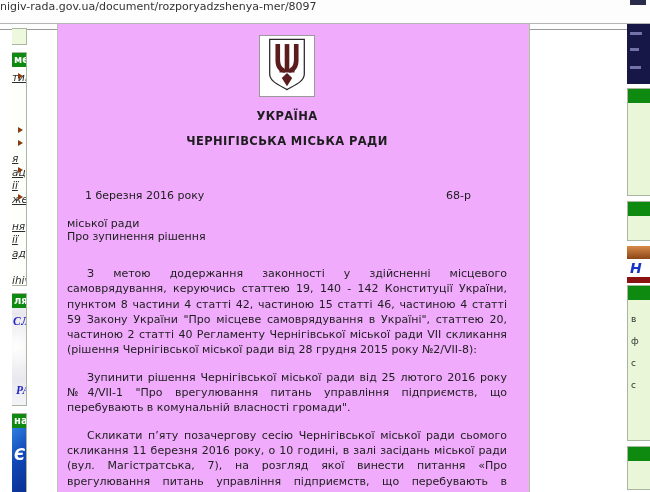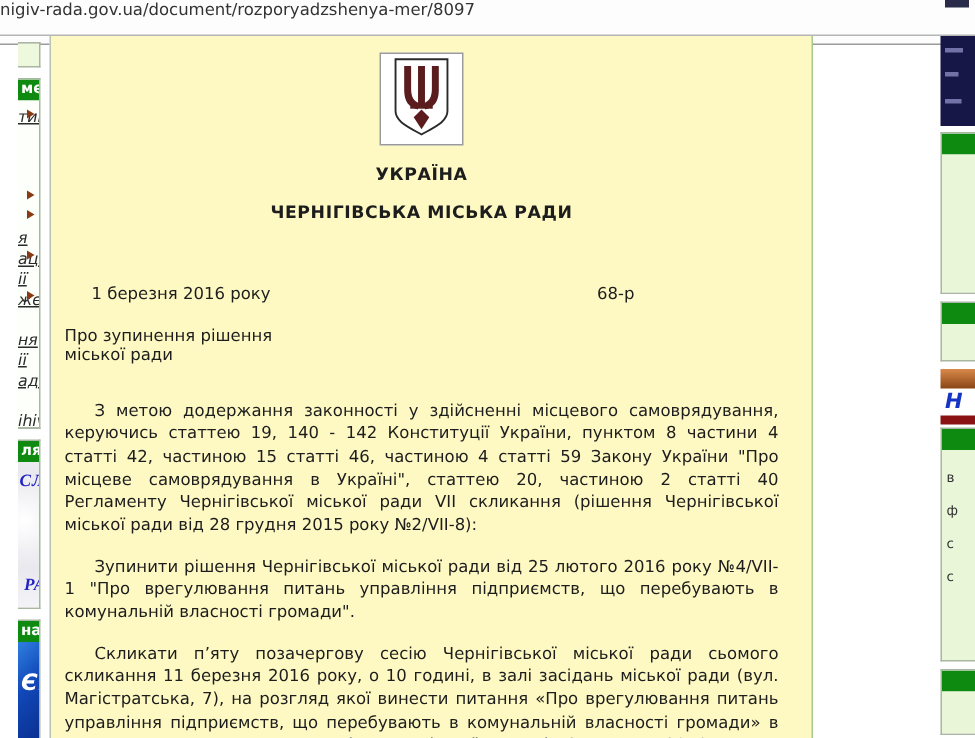--- a/index.html
+++ b/index.html
@@ -32,33 +32,33 @@
   .banner-reg .t1 { position:absolute; left:1px; top:7px; font-family:"Liberation Serif", serif;
     font-style:italic; font-weight:bold; font-size:11.5px; color:#2424c2; letter-spacing:.5px; }
   .banner-reg .t2 { position:absolute; left:4px; bottom:9px; font-family:"Liberation Serif", serif;
     font-style:italic; font-weight:bold; font-size:11.5px; color:#2424c2; letter-spacing:.5px; }
   .banner-blue { height:66px; position:relative;
     background:linear-gradient(135deg,#2f7fe0 0%, #1148b8 45%, #0a2f90 100%); }
   .banner-blue .t { position:absolute; left:2px; top:18px; color:#fff; font-weight:bold;
     font-style:italic; font-size:15px; letter-spacing:.5px; }
 
   
-  .centercol { position:absolute; left:33px; top:24px; width:509px; height:468px;
-    border-left:1px solid #b9c4b2; border-right:1px solid #a8c890; background:#fef9c3; overflow:hidden; }
+  .centercol { position:absolute; left:57px; top:24px; width:473px; height:468px;
+    border-left:1px solid #b9c4b2; border-right:1px solid #a8c890; background:#f0abfc; overflow:hidden; }
   .doc { padding:10px 22px 0 9px; color:#1d1d1d; }
   .emblem-wrap { text-align:center; margin-top:1px; }
   .emblem { display:inline-block; width:56px; height:62px; background:#fff;
     border:1px solid #9a9a9a; }
   .h-center { text-align:center; font-weight:bold; font-size:11.5px; letter-spacing:.4px; }
   .h1 { margin-top:9px; }
   .h2 { margin-top:11px; }
   .h3 { margin-top:11px; }
   .daterow { display:flex; margin-top:41px; font-size:11px; }
   .daterow .d { margin-left:18px; }
-  .daterow .n { margin-left:auto; margin-right:96px; }
+  .daterow .n { margin-left:auto; margin-right:36px; }
   .subject { margin-top:15px; font-size:11px; line-height:13px; }
   .body-paras { margin-top:23px; }
   .body-paras p { font-size:11px; line-height:15.3px; text-align:justify;
     text-indent:20px; margin-top:12px; }
   .body-paras p:first-child { margin-top:0; }
 
   
   .rightcol { position:absolute; left:627px; top:24px; width:23px; height:468px; }
   .rbox { border:1px solid #a9b6a2; border-right:none; margin-bottom:5px; overflow:hidden; }
   .navy { height:60px; background:#171747; position:relative; margin-bottom:4px; }
@@ -207,22 +207,22 @@
 
       <div class="h-center h1">УКРАЇНА</div>
       <div class="h-center h2">ЧЕРНІГІВСЬКА МІСЬКА РАДИ</div>
 
       <div class="daterow">
         <span class="d">1 березня 2016 року</span>
         <span class="n">68-р</span>
       </div>
 
       <div class="subject">
+        <div>міської ради</div>
         <div>Про зупинення рішення</div>
-        <div>міської ради</div>
       </div>
 
       <div class="body-paras">
 
           <p>З метою додержання законності у здійсненні місцевого самоврядування, керуючись статтею 19, 140 - 142 Конституції України, пунктом 8 частини 4 статті 42, частиною 15 статті 46, частиною 4 статті 59 Закону України "Про місцеве самоврядування в Україні", статтею 20, частиною 2 статті 40 Регламенту Чернігівської міської ради VII скликання (рішення Чернігівської міської ради від 28 грудня 2015 року №2/VII-8):</p>
 
           <p>Зупинити рішення Чернігівської міської ради від 25 лютого 2016 року №4/VII-1 "Про врегулювання питань управління підприємств, що перебувають в комунальній власності громади".</p>
 
           <p>Скликати п’яту позачергову сесію Чернігівської міської ради сьомого скликання 11 березня 2016 року, о 10 годині, в залі засідань міської ради (вул. Магістратська, 7), на розгляд якої винести питання «Про врегулювання питань управління підприємств, що перебувають в комунальній власності громади» в порядку повторного розгляду рішення міської ради від 25 лютого 2016 року № 4/VII-1 із зауваженнями міського голови, що додаються.</p>
 

